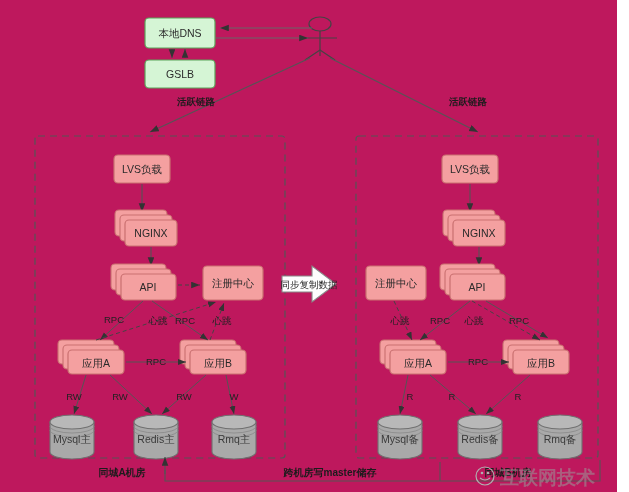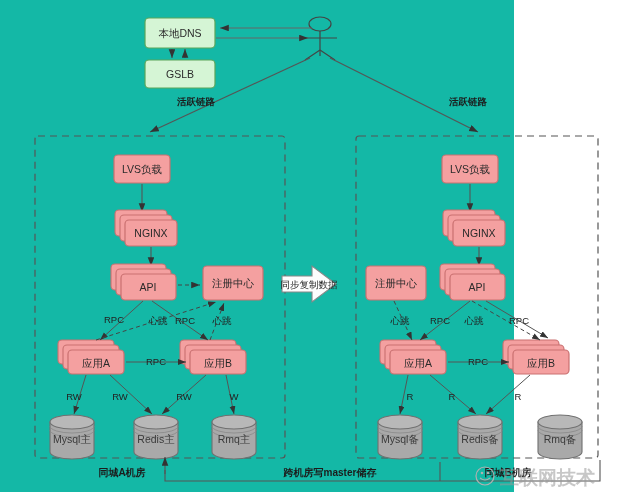--- a/index.html
+++ b/index.html
@@ -1,18 +1,18 @@
 <!DOCTYPE html>
 <html><head>
 <meta charset="utf-8">
 <style>
   html,body{margin:0;padding:0;background:#ffffff;}
   body{width:629px;height:492px;overflow:hidden;
        font-family:"Liberation Sans","DejaVu Sans",sans-serif;}
-  #canvas{position:relative;width:514px;height:492px;background:#14b8a6;}
+  #canvas{position:relative;width:617px;height:492px;background:#be185d;}
   svg{position:absolute;left:0;top:0;}
   text{font-family:"Liberation Sans","DejaVu Sans",sans-serif;}
   .boxtxt{font-size:10.5px;fill:#2b2b2b;}
   .dbtxt{font-size:10.5px;fill:#3a3a3a;}
   .zonetxt{font-size:10px;fill:#1c1c1c;font-weight:bold;}
   .linktxt{font-size:9.5px;fill:#1c1c1c;font-weight:bold;}
   .edgelbl{font-size:9.5px;fill:#222;}
   .wm{font-size:19px;fill:#9a9a9a;opacity:.55;font-weight:bold;}
 </style>
 </head>

